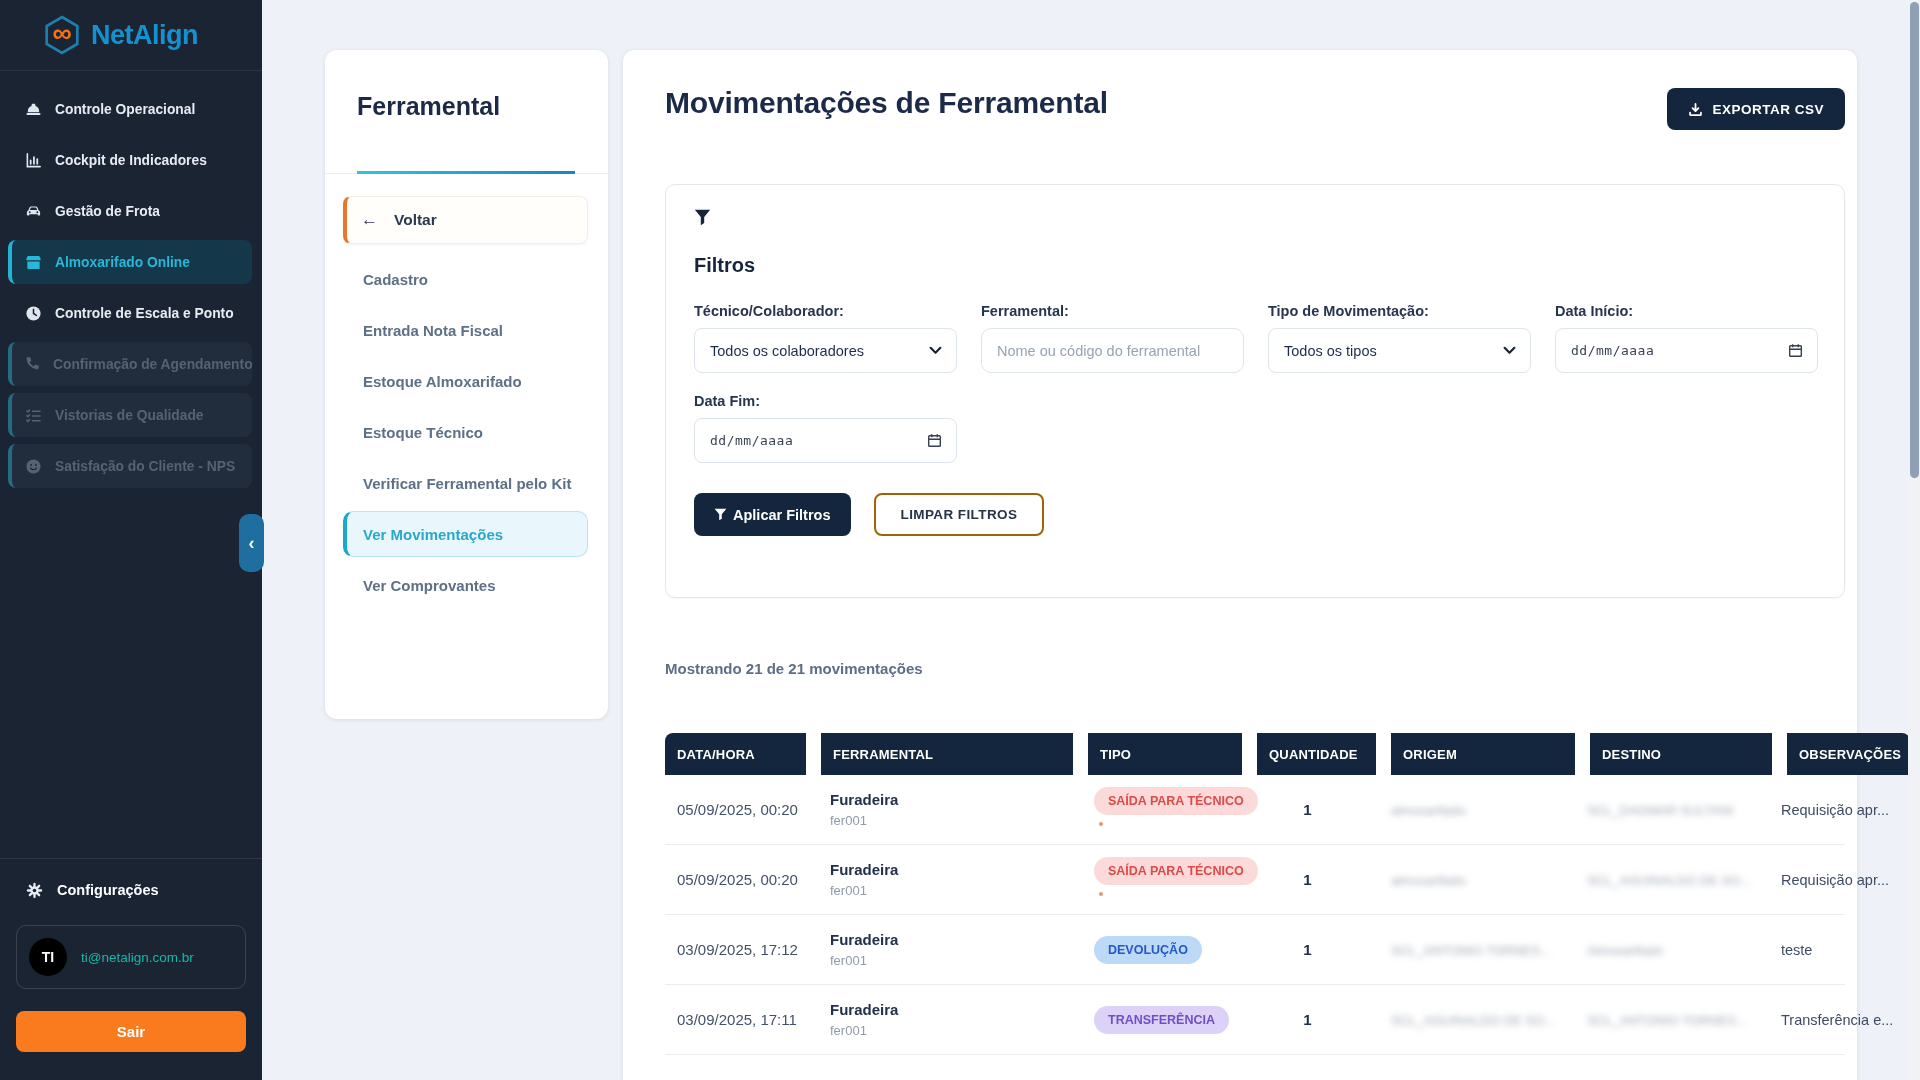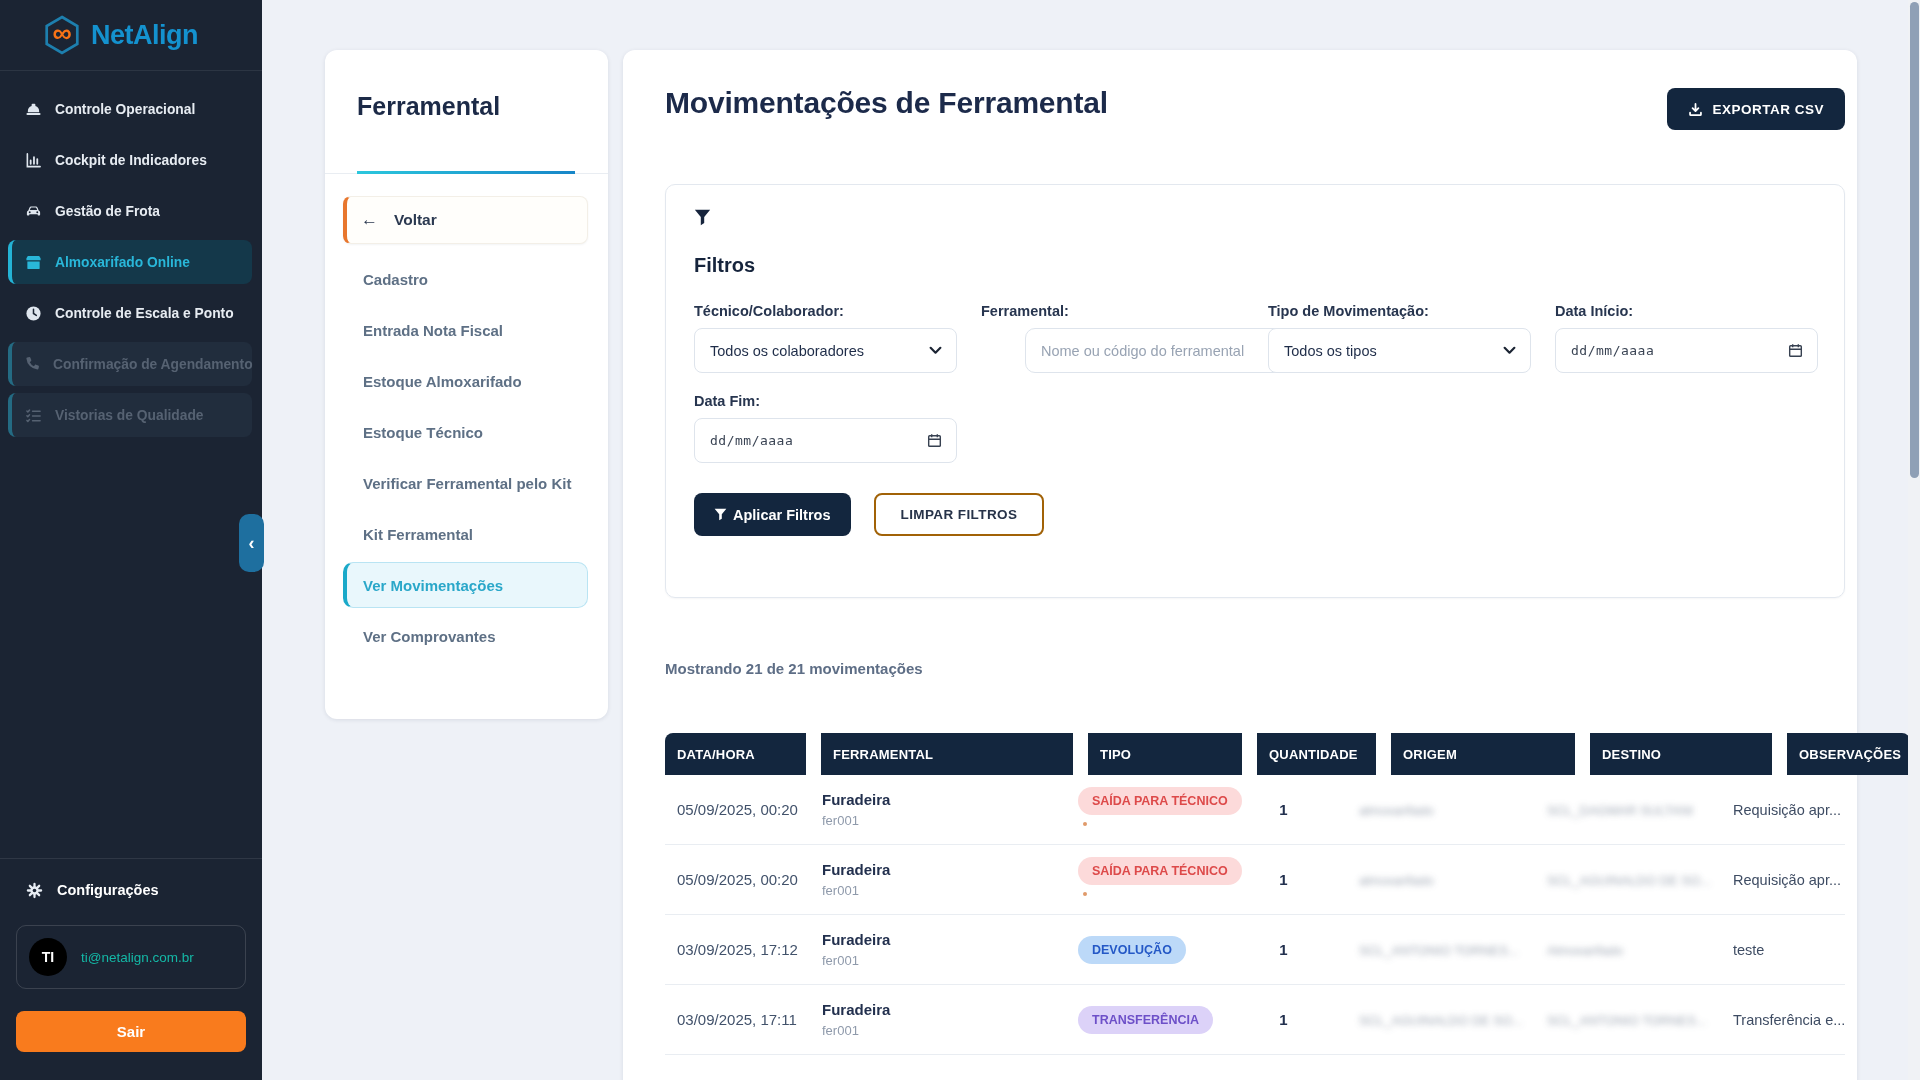--- a/index.html
+++ b/index.html
@@ -47,37 +47,37 @@
   .export-btn { position:absolute; right:0; top:2px; height:42px; display:flex; align-items:center; gap:9px; padding:0 21px; background:#13263e; color:#fff; border:none; border-radius:8px; font-size:13.5px; font-weight:700; letter-spacing:.5px; font-family:inherit; cursor:pointer; }
   .export-btn .dl { display:inline-flex; }
 
   .filters { margin-top:64px; width:1180px; height:414px; border:1px solid #e3e8ef; border-radius:10px; padding:24px 28px 0; box-shadow:0 1px 2px rgba(20,30,55,.04); }
   .funnel { display:inline-flex; color:#16243c; }
   .filters h3 { margin-top:24px; font-size:20px; font-weight:800; color:#16243c; }
   .fgrid { margin-top:26px; display:grid; grid-template-columns:repeat(4,263px); column-gap:24px; row-gap:20px; }
   .ffield label { display:block; font-size:14.5px; font-weight:700; color:#27354f; margin-bottom:9px; }
   .select,.date { height:45px; border:1px solid #dee4ec; border-radius:8px; display:flex; align-items:center; justify-content:space-between; padding:0 14px 0 15px; background:#fff; cursor:pointer; }
   .select span.val { font-size:14.5px; color:#1e2c48; }
-  .tinput { width:100%; height:45px; border:1px solid #dee4ec; border-radius:10px; padding:0 15px; font-size:14.5px; color:#1e2c48; font-family:inherit; outline:none;margin-left:44px; }
+  .tinput { width:100%; height:45px; border:1px solid #dee4ec; border-radius:10px; padding:0 15px; font-size:14.5px; color:#1e2c48; font-family:inherit; outline:none; }
   .tinput::placeholder { color:#98a3b3; }
   .dtext { font-family:"DejaVu Sans Mono", monospace; font-size:13px; letter-spacing:.5px; color:#3a4454; }
   .chev,.cal { display:inline-flex; }
   .fbuttons { margin-top:30px; display:flex; gap:23px; }
   .apply-btn { height:43px; display:flex; align-items:center; gap:6px; padding:0 20px; background:#13263e; border:none; border-radius:8px; color:#fff; font-size:14.5px; font-weight:700; font-family:inherit; cursor:pointer; }
   .apply-btn .funnel-sm { display:inline-flex; color:#fff; }
   .clear-btn { height:43px; padding:0 25px; background:#fff; border:2px solid #a16207; border-radius:8px; color:#273349; font-size:13.5px; font-weight:700; letter-spacing:.4px; font-family:inherit; cursor:pointer; }
 
   .summary { margin-top:62px; font-size:15px; font-weight:600; color:#5e6e86; }
 
   .table { margin-top:56px; width:1180px; }
   .thead { display:grid; grid-template-columns:141px 252px 154px 119px 184px 182px 123px; column-gap:4px;gap:15px; }
   .th { background:#13263e; color:#fff; height:42px; display:flex; align-items:center; padding-left:12px; font-size:13px; font-weight:700; letter-spacing:.2px; white-space:nowrap; overflow:hidden; }
   .th:first-child { border-top-left-radius:8px; }
   .th:last-child { border-top-right-radius:8px; }
-  .tr { display:grid; grid-template-columns:141px 252px 154px 119px 184px 182px 123px; column-gap:4px; align-items:center; min-height:70px; border-bottom:1px solid #e9edf2; background:#fff; }
+  .tr { display:grid; grid-template-columns:141px 252px 154px 119px 184px 182px 123px; column-gap:12px; align-items:center; min-height:70px; border-bottom:1px solid #e9edf2; background:#fff; }
   .td { padding-left:12px; }
   .c-date { font-size:15px; color:#42526b; }
   .tool-name { font-size:15px; font-weight:700; color:#22304e; margin-bottom:5px; }
   .tool-code { font-size:13px; color:#8f9aab; }
   .badge { display:inline-block; padding:7px 14px; border-radius:999px; font-size:12.5px; font-weight:700; white-space:nowrap; }
   .badge.out { background:#fcdada; color:#dd4a4a; }
   .badge.return { background:#bcd9f8; color:#2458c6; }
   .badge.transfer { background:#dcd2f8; color:#6d50c8; }
   .dot { display:inline-block; width:4px; height:4px; border-radius:50%; background:#e09a6a; margin-left:5px; vertical-align:middle; }
   .c-qty { text-align:center; font-size:15px; font-weight:700; color:#22304e; padding-left:0; }
@@ -158,20 +158,31 @@
           <span>Confirmação de Agendamento</span>
         </div>
         <div class="snav-item disabled">
           <span class="sicon">
             <svg viewBox="0 0 18 18" width="17" height="17" stroke="currentColor" fill="none" stroke-width="1.6" stroke-linecap="round" stroke-linejoin="round">
               <path d="M2 4.2l1 1 1.8-1.9M2 9.2l1 1 1.8-1.9M2 14.2l1 1 1.8-1.9M8 4.5h8M8 9.5h8M8 14.5h8"></path>
             </svg>
           </span>
           <span>Vistorias de Qualidade</span>
         </div>
+        <div class="snav-item disabled">
+          <span class="sicon">
+            <svg viewBox="0 0 18 18" width="17" height="17">
+              <circle cx="9" cy="9" r="7.5" fill="currentColor"></circle>
+              <circle cx="6.5" cy="7.3" r="1" fill="#1b2433"></circle>
+              <circle cx="11.5" cy="7.3" r="1" fill="#1b2433"></circle>
+              <path d="M5.8 10.8a4 4 0 0 0 6.4 0" stroke="#1b2433" stroke-width="1.4" fill="none" stroke-linecap="round"></path>
+            </svg>
+          </span>
+          <span>Satisfação do Cliente - NPS</span>
+        </div>
       </nav>
     <div class="sidebar-bottom">
       <div class="settings-row">
         <span class="sicon">
           <svg viewBox="0 0 18 18" width="17" height="17">
               <g stroke="currentColor" stroke-width="2.4" stroke-linecap="round">
                 <path d="M9 2v14M2 9h14M4.05 4.05l9.9 9.9M13.95 4.05l-9.9 9.9"></path>
               </g>
               <circle cx="9" cy="9" r="4.4" fill="currentColor"></circle>
               <circle cx="9" cy="9" r="1.9" fill="#1b2433"></circle>
@@ -198,21 +209,20 @@
     <div class="voltar">
       <span class="back-arrow">←</span>
       <span>Voltar</span>
     </div>
     <nav id="toolnav-list">
         <div class="tnav-item">Cadastro</div>
         <div class="tnav-item">Entrada Nota Fiscal</div>
         <div class="tnav-item">Estoque Almoxarifado</div>
         <div class="tnav-item">Estoque Técnico</div>
         <div class="tnav-item">Verificar Ferramental pelo Kit</div>
-        <div class="tnav-item">Kit Ferramental</div>
         <div class="tnav-item active">Ver Movimentações</div>
         <div class="tnav-item">Ver Comprovantes</div>
       </nav>
   </section>
 
   <main class="main-card">
     <div class="main-head">
       <h1>Movimentações de Ferramental</h1>
       <button class="export-btn">
         <span class="dl">

